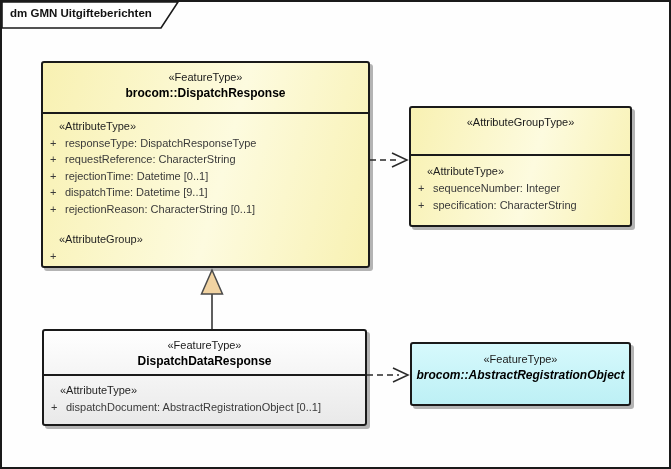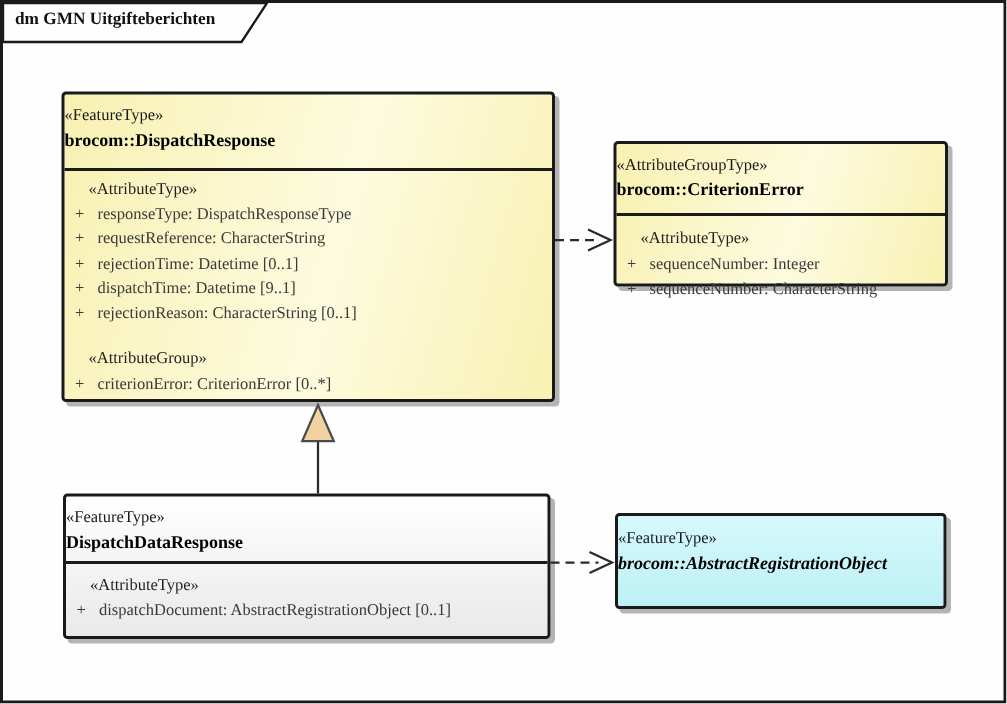--- a/index.html
+++ b/index.html
@@ -1,55 +1,55 @@
 <!DOCTYPE html>
 <html style="--border: #1a1a1a; --shadow: #b4b4b4; --yellow_light: #fdfbdf; --yellow_dark: #f8f1b2; --gray_light: #ffffff; --gray_dark: #e9e9e9; --cyan_light: #d6f9fc; --cyan_dark: #bdf0f5; --triangle_fill: #f1d3a2; --connector: #2a2a2a;"><head>
 <meta charset="utf-8">
 <style>
   html,body{margin:0;padding:0;background:#fff;}
   #stage{
     position:relative;width:671px;height:469px;background:#fefefe;
-    font-family:Liberation Serif, serif;overflow:hidden;
+    font-family:Liberation Sans, sans-serif;overflow:hidden;
     border:2px solid var(--border,#1a1a1a);box-sizing:border-box;
   }
   
   #tab-shape{position:absolute;left:0;top:0;}
   #frame-title{
     position:absolute;left:8px;top:5px;width:150px;
     font-size:11.5px;font-weight:bold;color:#111;letter-spacing:0;
   }
   
   .uml-box{
     position:absolute;box-sizing:border-box;
     border:2px solid var(--border,#1a1a1a);border-radius:3px;
     box-shadow:3px 3px 0 var(--shadow,#b4b4b4);
   }
   .fill-yellow{background:linear-gradient(105deg,var(--yellow_dark,#f8f2b6) 0%,var(--yellow_light,#fdfbdf) 55%,var(--yellow_dark,#f8f2b6) 100%);}
   .fill-gray{background:linear-gradient(to bottom,var(--gray_light,#ffffff) 0%,var(--gray_dark,#e9e9e9) 100%);}
   .fill-cyan{background:linear-gradient(to bottom,var(--cyan_light,#d6f9fc) 0%,var(--cyan_dark,#bdf0f5) 100%);}
   .hdr{
-    border-bottom:2px solid var(--border,#1a1a1a);
+    text-align:center;border-bottom:2px solid var(--border,#1a1a1a);
     padding-top:7px;box-sizing:content-box;
   }
   .hdr.noline{border-bottom:none;}
   .st{font-size:11px;line-height:14px;color:#1a1a1a;}
   .nm{font-size:12px;line-height:19px;font-weight:bold;color:#000;}
   .nm.italic{font-style:italic;}
   .bdy{font-size:11px;color:#3a3a3a;}
   .st-row{padding-left:16px;color:#1f1f1f;}
   .attr-row{display:flex;}
   .vis{flex:none;width:22px;padding-left:7px;box-sizing:border-box;}
   .attr-text{white-space:nowrap;}
   
   #box-dr{left:39px;top:59px;width:329px;height:207px;}
   #box-dr .hdr{height:42px;}
   #box-dr .bdy{padding-top:4px;}
   #box-dr .bdy .st-row,#box-dr .bdy .attr-row{line-height:16.5px;}
   #box-dr .group-gap{margin-top:14px;}
-  #box-ce{left:407px;top:92px;width:223px;height:97px;}
+  #box-ce{left:407px;top:104px;width:223px;height:121px;}
   #box-ce .hdr{height:39px;}
   #box-ce .bdy{padding-top:7px;}
   #box-ce .bdy .st-row,#box-ce .bdy .attr-row{line-height:17px;}
   #box-ddr{left:40px;top:327px;width:325px;height:97px;}
   #box-ddr .hdr{height:36px;}
   #box-ddr .bdy{padding-top:6px;}
   #box-ddr .bdy .st-row,#box-ddr .bdy .attr-row{line-height:17px;}
   #box-aro{left:408px;top:340px;width:221px;height:64px;}
   #box-aro .hdr{padding-top:8px;}
   
@@ -89,39 +89,37 @@
         <span class="vis">+</span>
         <span class="attr-text">dispatchTime: Datetime [9..1]</span>
       </div>
       <div class="attr-row">
         <span class="vis">+</span>
         <span class="attr-text">rejectionReason: CharacterString [0..1]</span>
       </div>
       <div class="st-row group-gap">«AttributeGroup»</div>
       <div class="attr-row">
         <span class="vis">+</span>
-        <span class="attr-text">criterionError: CriterionError [0..*]</span>
       </div>
     </div>
   </div>
 
   <div id="box-ce" class="uml-box fill-yellow">
     <div class="hdr">
       <div class="st">«AttributeGroupType»</div>
-      <div class="nm">brocom::CriterionError</div>
     </div>
     <div class="bdy">
       <div class="st-row">«AttributeType»</div>
       <div class="attr-row">
         <span class="vis">+</span>
         <span class="attr-text">sequenceNumber: Integer</span>
       </div>
       <div class="attr-row">
         <span class="vis">+</span>
-        <span class="attr-text">sequenceNumber: CharacterString</span>
+        <span class="attr-text">specification: CharacterString</span>
       </div>
     </div>
   </div>
 
   <div id="box-ddr" class="uml-box fill-gray">
     <div class="hdr">
       <div class="st">«FeatureType»</div>
       <div class="nm">DispatchDataResponse</div>
     </div>
     <div class="bdy">

